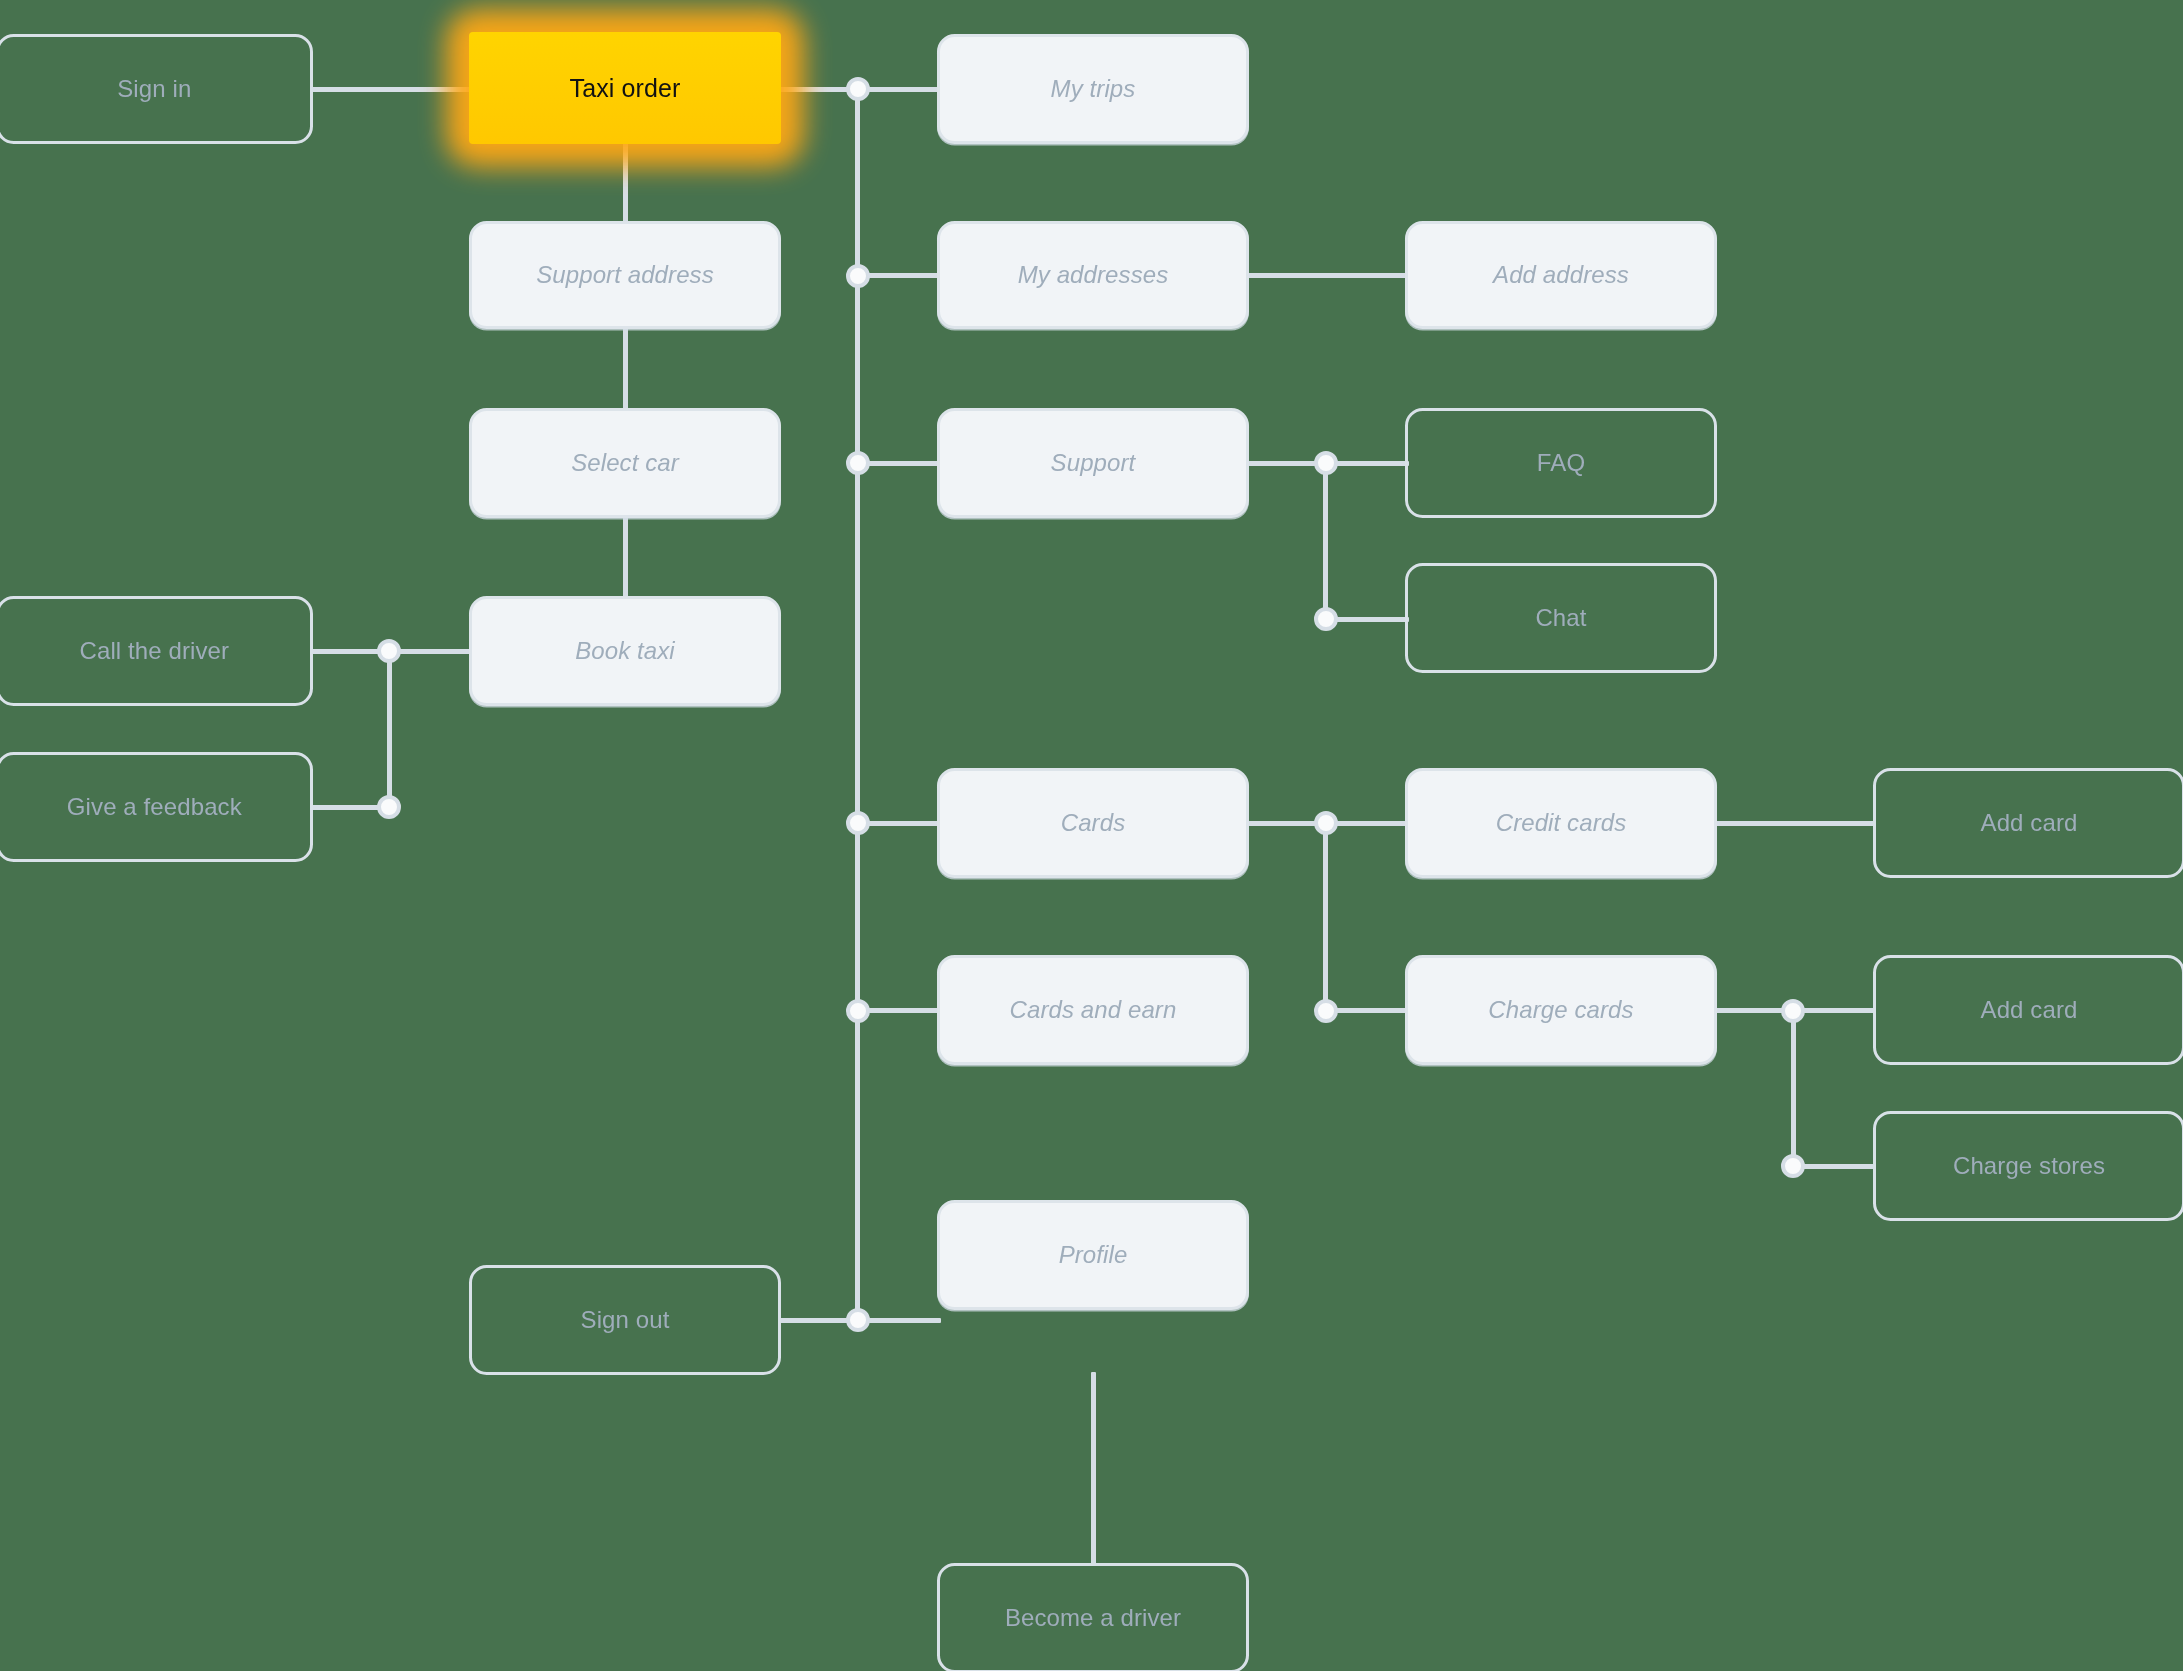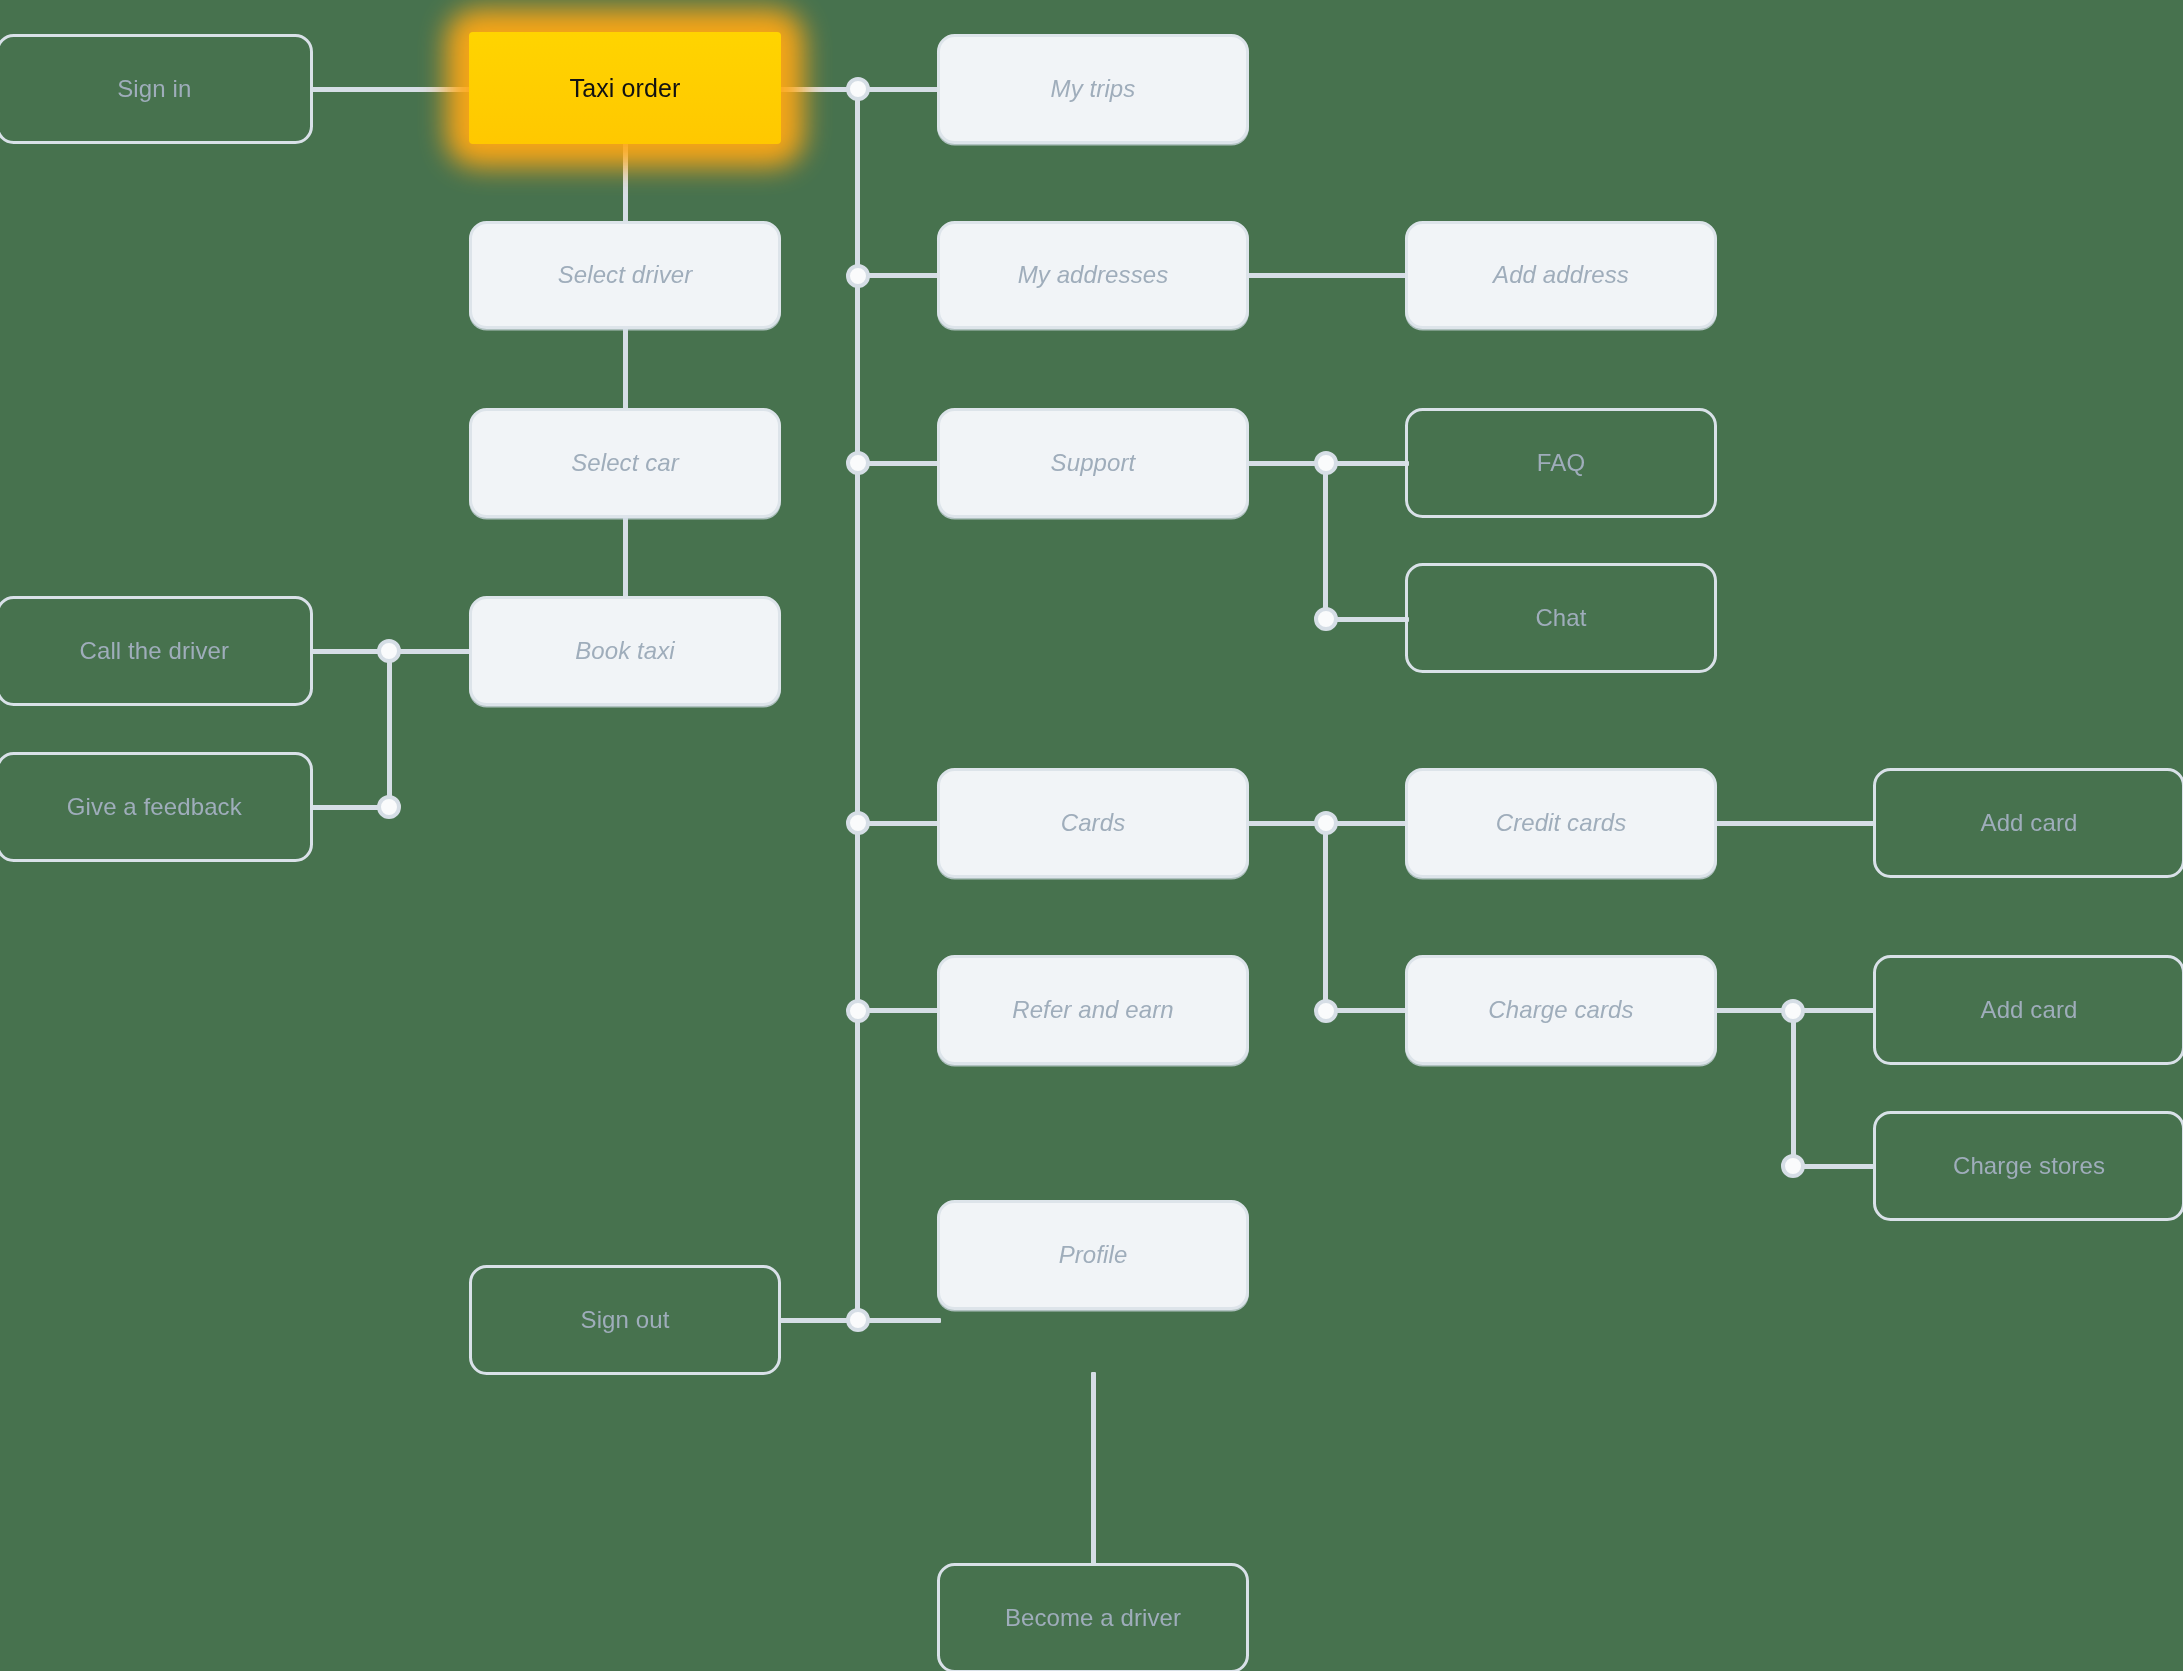--- a/index.html
+++ b/index.html
@@ -124,21 +124,21 @@
       <div class="node outlined" style="left: -4.2px; top: 34px; width: 317px; height: 110px;">
         <span>Sign in</span>
       </div>
       <div class="node active" style="left: 469px; top: 32px; width: 312px; height: 112px;">
         <span>Taxi order</span>
       </div>
       <div class="node filled" style="left: 937px; top: 34px; width: 312px; height: 110px;">
         <span>My trips</span>
       </div>
       <div class="node filled" style="left: 469px; top: 221px; width: 312px; height: 108px;">
-        <span>Select driver</span>
+        <span>Support address</span>
       </div>
       <div class="node filled" style="left: 937px; top: 221px; width: 312px; height: 108px;">
         <span>My addresses</span>
       </div>
       <div class="node filled" style="left: 1405px; top: 221px; width: 312px; height: 108px;">
         <span>Add address</span>
       </div>
       <div class="node filled" style="left: 469px; top: 408px; width: 312px; height: 110px;">
         <span>Select car</span>
       </div>
@@ -163,21 +163,21 @@
       <div class="node filled" style="left: 937px; top: 768px; width: 312px; height: 110px;">
         <span>Cards</span>
       </div>
       <div class="node filled" style="left: 1405px; top: 768px; width: 312px; height: 110px;">
         <span>Credit cards</span>
       </div>
       <div class="node outlined" style="left: 1873px; top: 768px; width: 312px; height: 110px;">
         <span>Add card</span>
       </div>
       <div class="node filled" style="left: 937px; top: 955px; width: 312px; height: 110px;">
-        <span>Refer and earn</span>
+        <span>Cards and earn</span>
       </div>
       <div class="node filled" style="left: 1405px; top: 955px; width: 312px; height: 110px;">
         <span>Charge cards</span>
       </div>
       <div class="node outlined" style="left: 1873px; top: 955px; width: 312px; height: 110px;">
         <span>Add card</span>
       </div>
       <div class="node outlined" style="left: 1873px; top: 1111px; width: 312px; height: 110px;">
         <span>Charge stores</span>
       </div>

